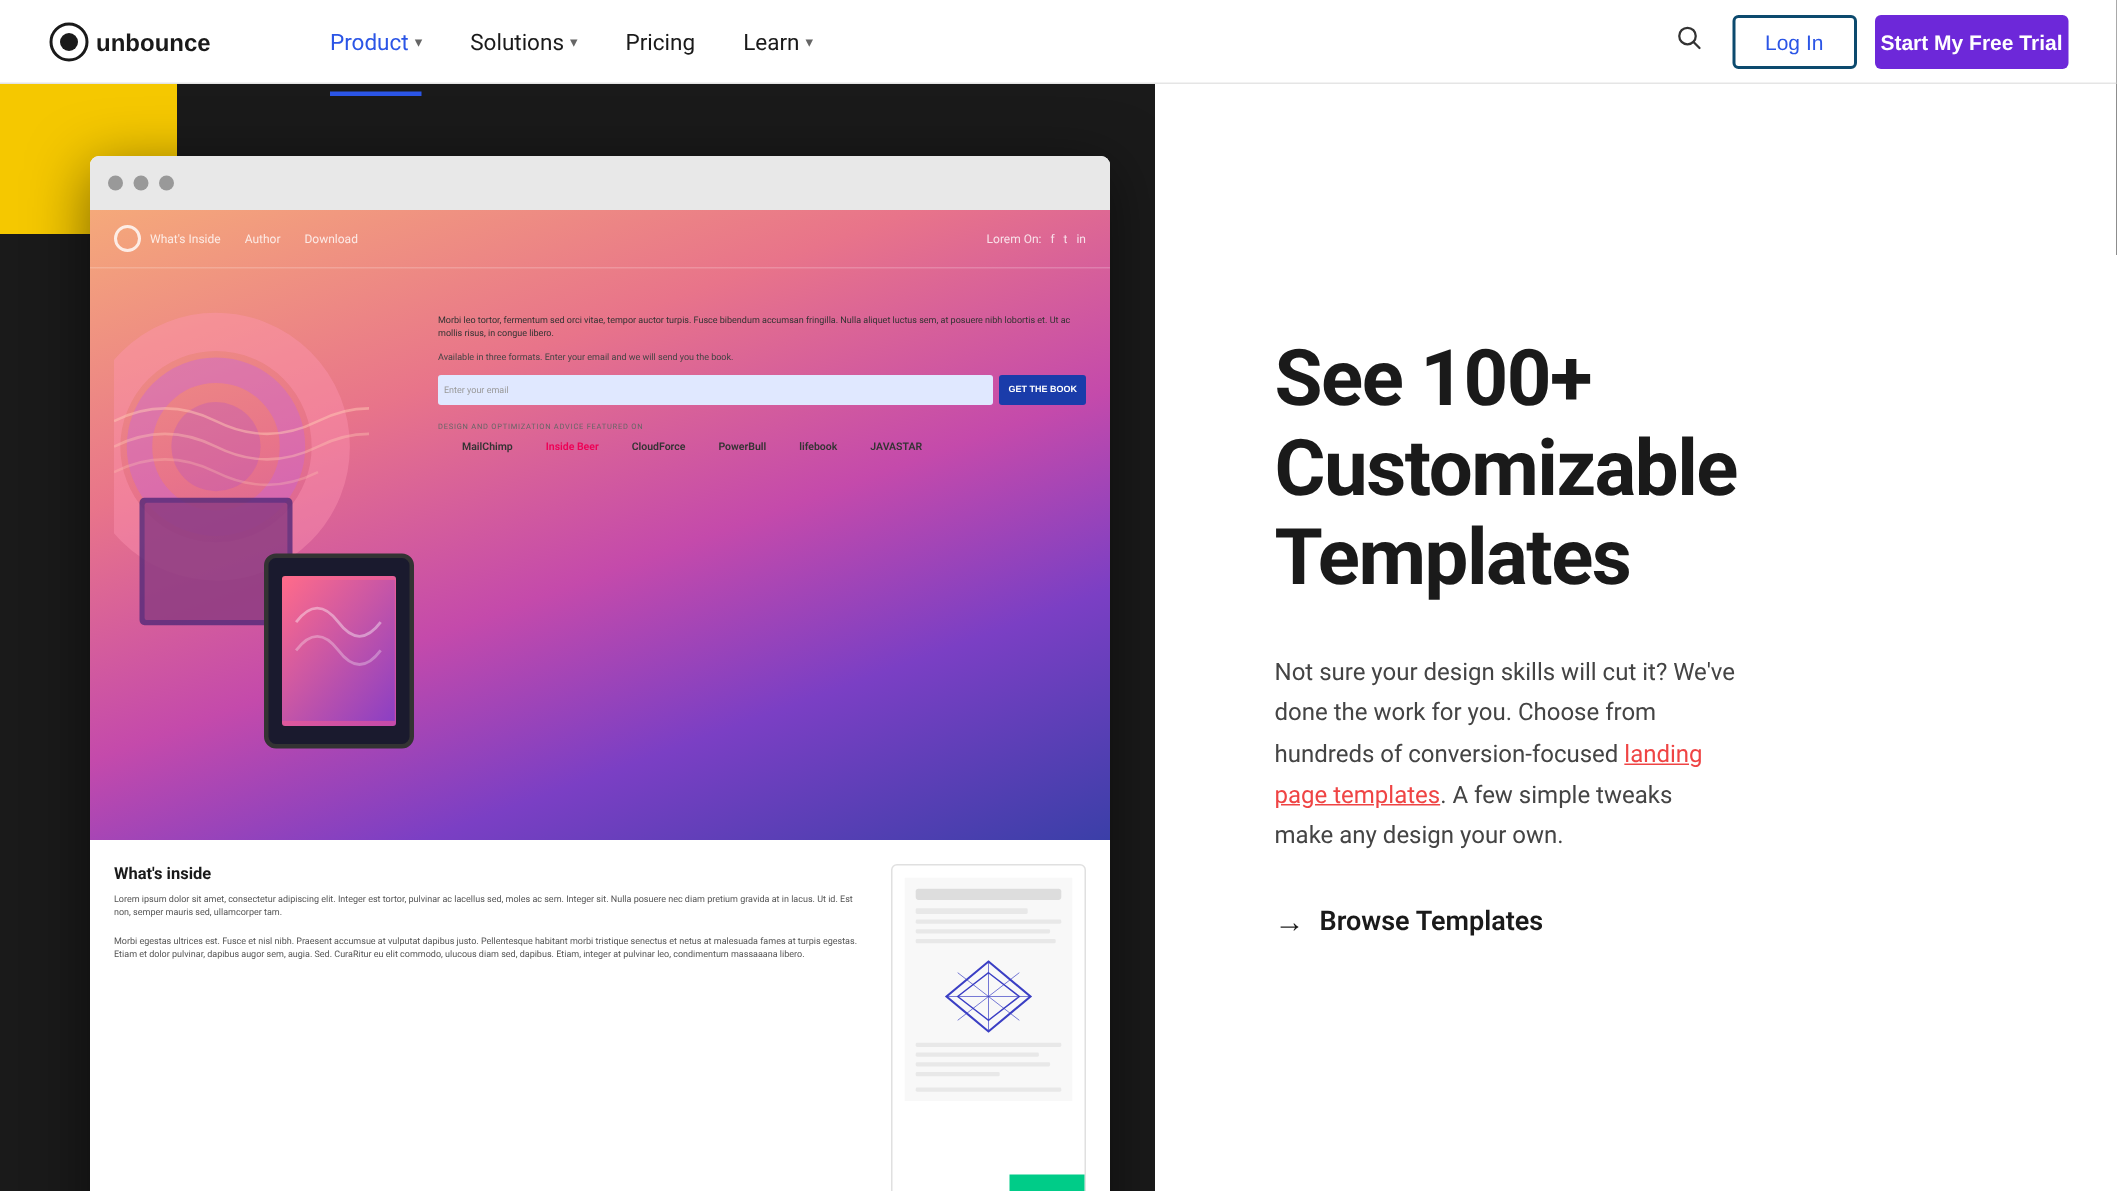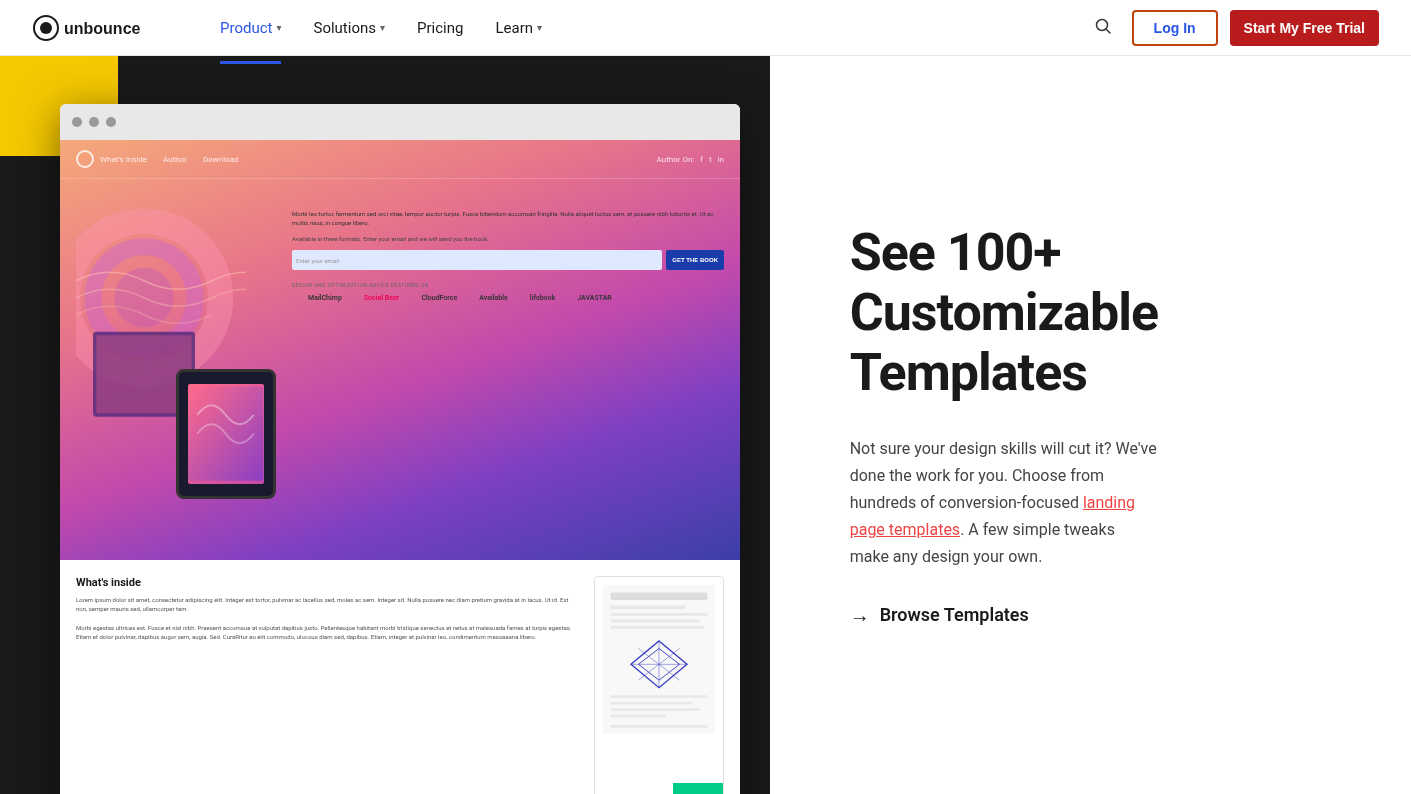--- a/index.html
+++ b/index.html
@@ -64,34 +64,34 @@
     }
     .search-icon-btn {
       background: none;
       border: none;
       cursor: pointer;
       padding: 8px;
       color: #333;
       font-size: 16px;
     }
     .btn-login {
-      border: 2px solid #c2410c;
+      border: 2px solid #0c4a6e;
       background: #fff;
       color: #2b55e6;
       padding: 8px 20px;
       border-radius: 4px;
       font-size: 14px;
-      font-weight: 700;
+      font-weight: 400;
       cursor: pointer;
     }
     .btn-trial {
-      background: #b91c1c;
+      background: #6d28d9;
       color: #fff;
       border: none;
-      padding: 10px 14px;
+      padding: 10px 4px;
       border-radius: 4px;
       font-size: 14px;
       font-weight: 600;
       cursor: pointer;
     }
 
     
     .main-content {
       display: flex;
       width: 1218px;
@@ -369,21 +369,21 @@
         <div class="lp-nav">
           <div style="display:flex;align-items:center;gap:6px;">
             <div class="lp-nav-logo"></div>
             <div class="lp-nav-links">
               <span class="lp-nav-link">What's Inside</span>
               <span class="lp-nav-link">Author</span>
               <span class="lp-nav-link">Download</span>
             </div>
           </div>
           <div class="lp-nav-share">
-            <span>Author On:</span>
+            <span>Lorem On:</span>
             <span style="margin-left:4px;">f &nbsp; t &nbsp; in</span>
           </div>
         </div>
 
         <div class="lp-hero">
 
           <div class="lp-device-area">
 
             <div class="lp-art-bg">
               <svg viewBox="0 0 200 250" xmlns="http://www.w3.org/2000/svg">
@@ -431,23 +431,23 @@
               Nulla aliquet luctus sem, at posuere nibh lobortis et. Ut ac mollis risus, in congue libero.
             </div>
             <div style="font-size:6px;color:#444;margin-bottom:8px;">Available in three formats. Enter your email and we will send you the book.</div>
             <div class="lp-email-form">
               <div class="lp-email-input" style="display:flex;align-items:center;color:#999;">Enter your email</div>
               <button class="lp-cta-btn">GET THE BOOK</button>
             </div>
             <div class="lp-featured-label">DESIGN AND OPTIMIZATION ADVICE FEATURED ON</div>
             <div class="lp-brand-logos">
               <span class="lp-brand">MailChimp</span>
-              <span class="lp-brand" style="color:#e05;">Social Beer</span>
+              <span class="lp-brand" style="color:#e05;">Inside Beer</span>
               <span class="lp-brand">CloudForce</span>
-              <span class="lp-brand">Available</span>
+              <span class="lp-brand">PowerBull</span>
               <span class="lp-brand">lifebook</span>
               <span class="lp-brand">JAVASTAR</span>
             </div>
           </div>
         </div>
       </div>
 
       <div class="lp-bottom">
         <div class="lp-whats-inside">
           <div class="lp-section-title">What's inside</div>

